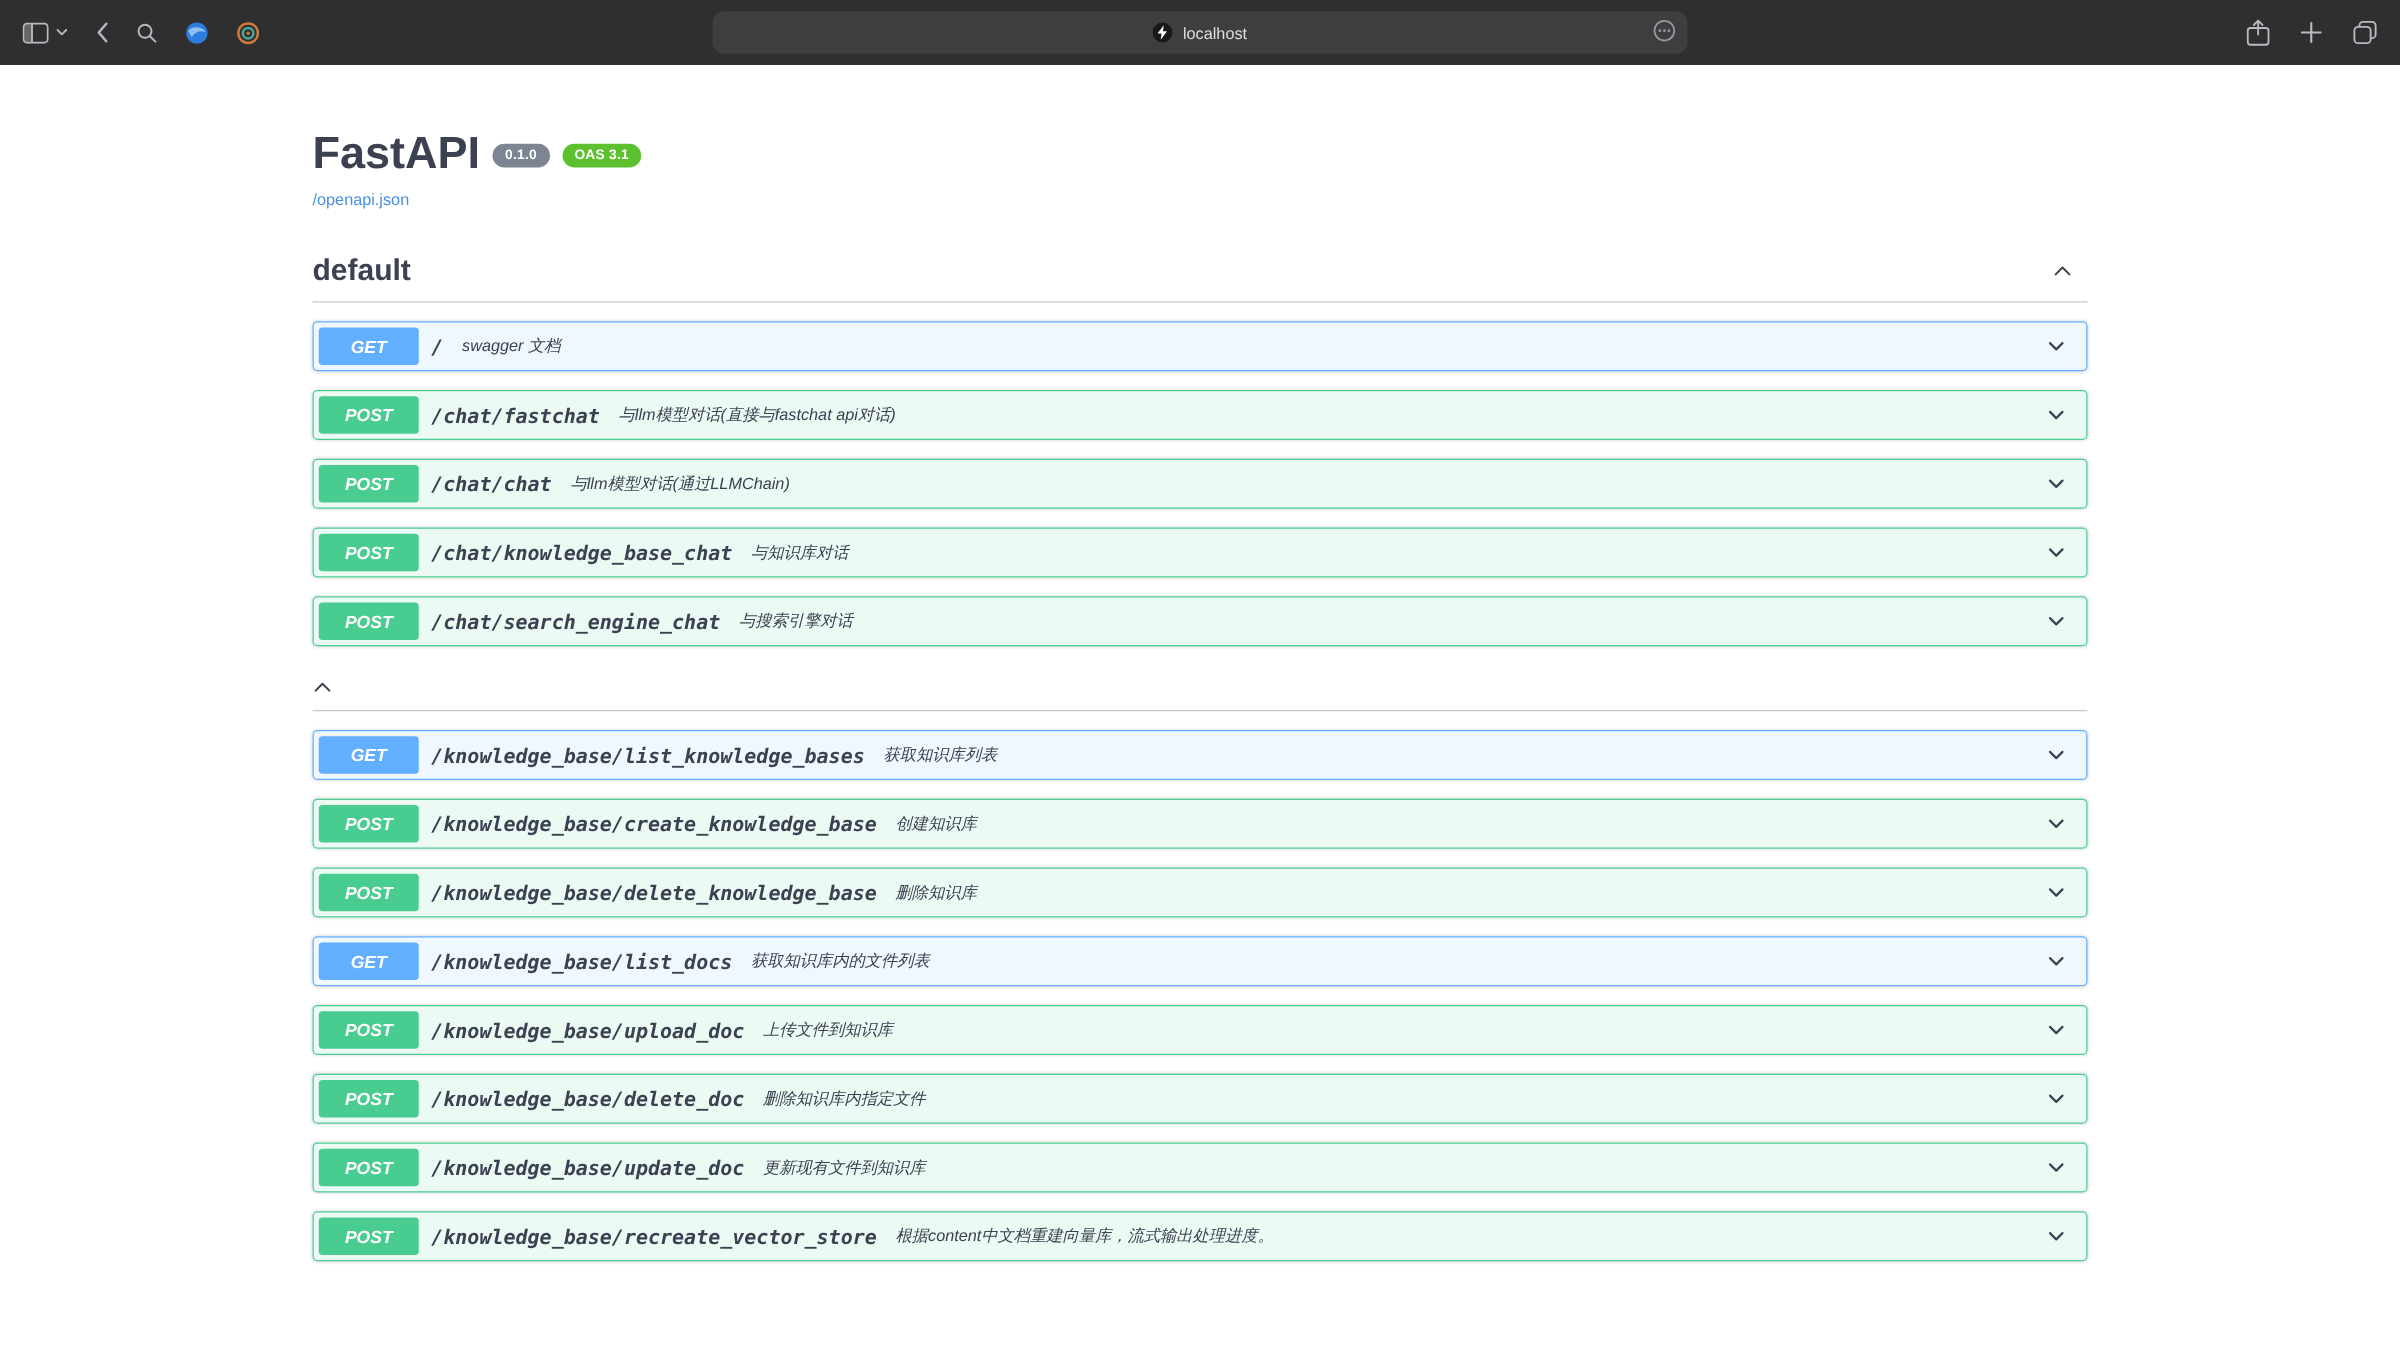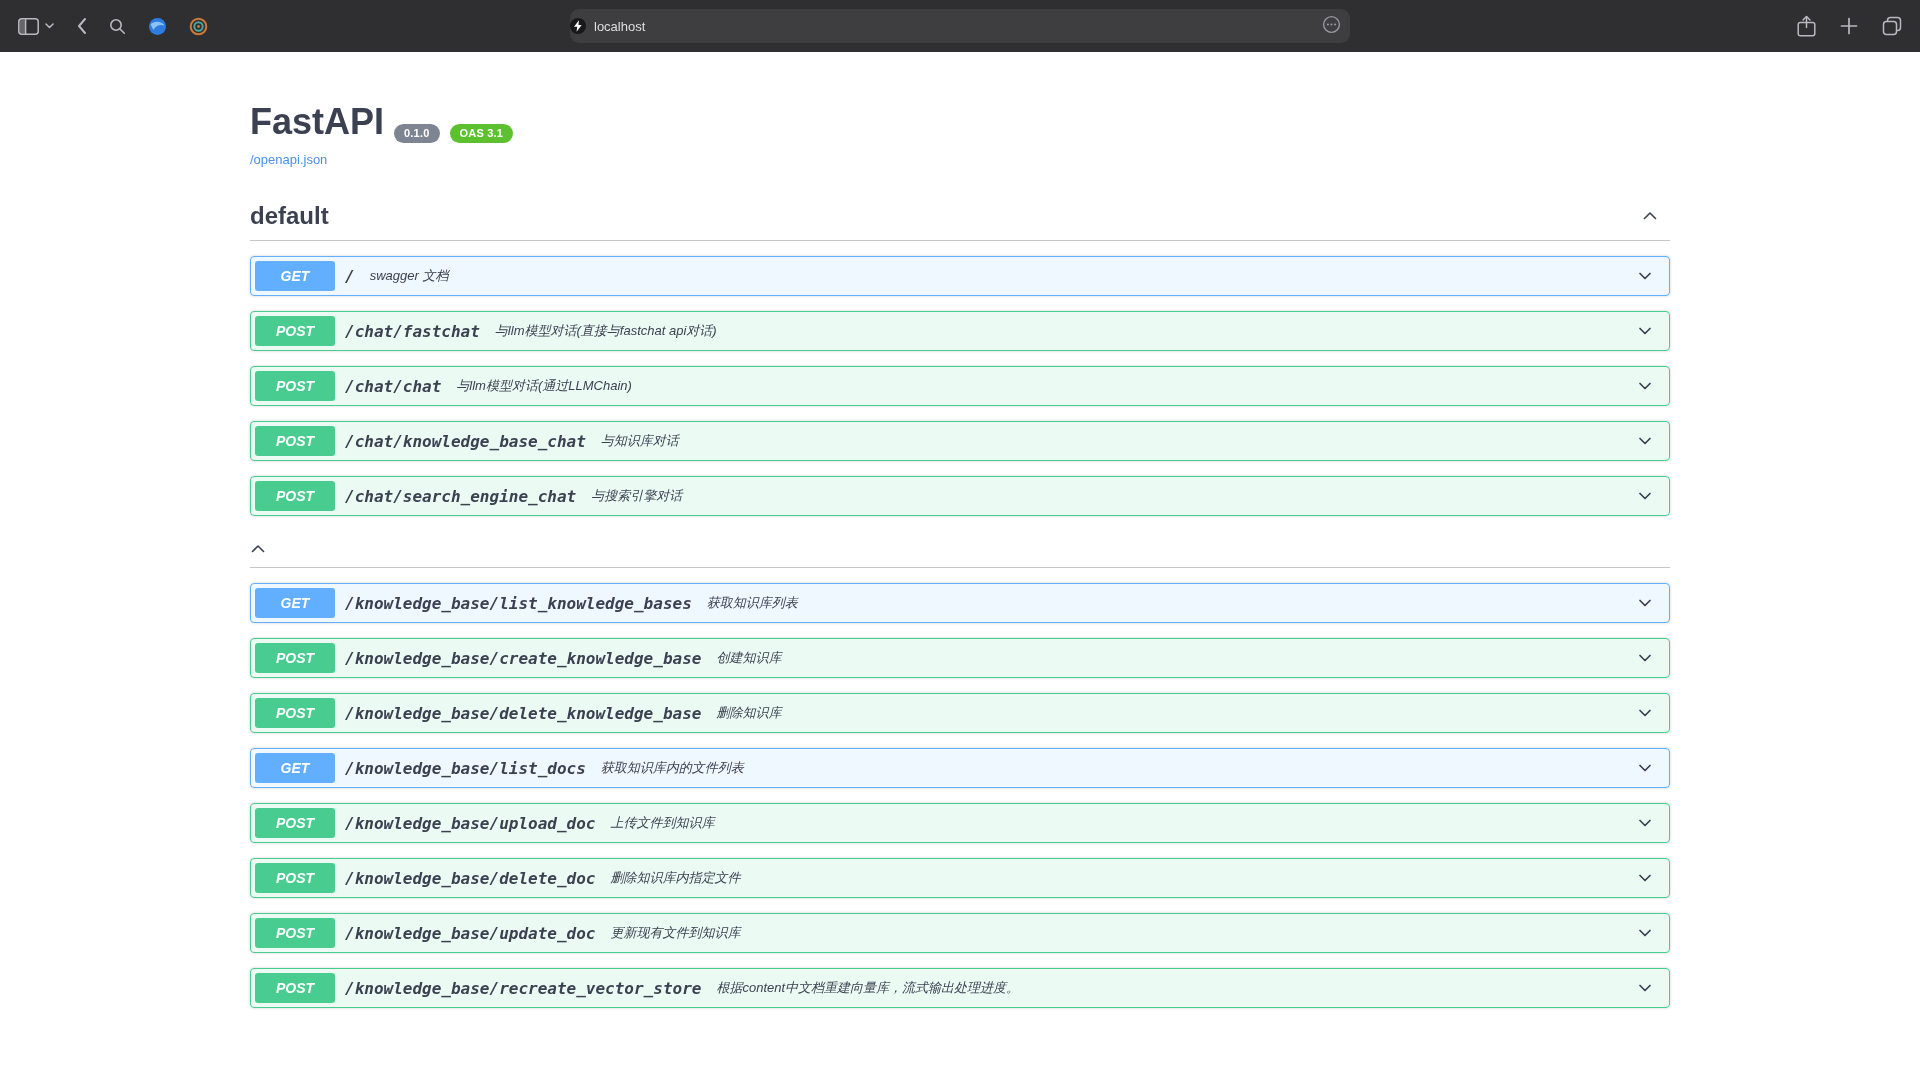--- a/index.html
+++ b/index.html
@@ -19,35 +19,35 @@
   .sidebar-cluster { display:flex; align-items:center; gap:6px; }
   .tb-btn { display:flex; align-items:center; justify-content:center; cursor:default; }
 
   .tb-center {
     position:absolute; left:50%; top:9px; transform:translateX(-50%);
     width:780px; height:34px;
   }
   .url-field {
     width:100%; height:100%;
     background:#3e3e40; border-radius:9px;
-    display:flex; align-items:center; justify-content:flex-start; gap:8px;
+    display:flex; align-items:center; justify-content:center; gap:8px;
     position:relative;
     color:#dfdfe0; font-size:13px;
   }
   .page-menu-icon { position:absolute; right:9px; top:50%; transform:translateY(-50%); }
 
   .tb-right { margin-left:auto; display:flex; align-items:center; gap:24px; }
 
   
   .page { height:1028px; background:#fff; overflow:hidden; }
   .wrapper { max-width:1460px; margin:0 auto; padding:0 20px; }
 
   .info { margin:48px 0 24px; }
   .api-title {
-    display:flex; align-items:flex-end; gap:10px;
+    display:flex; align-items:center; gap:10px;
     font-size:36px; font-weight:700; color:#3b4151; line-height:1.2;
   }
   .badge {
     font-size:11px; font-weight:700; color:#fff;
     padding:3px 10px; border-radius:57px; margin-top:6px;
     letter-spacing:.2px; white-space:nowrap;
   }
   .badge.version { background:#7d8492; }
   .badge.oas { background:#5dc12f; }
   .spec-link {

